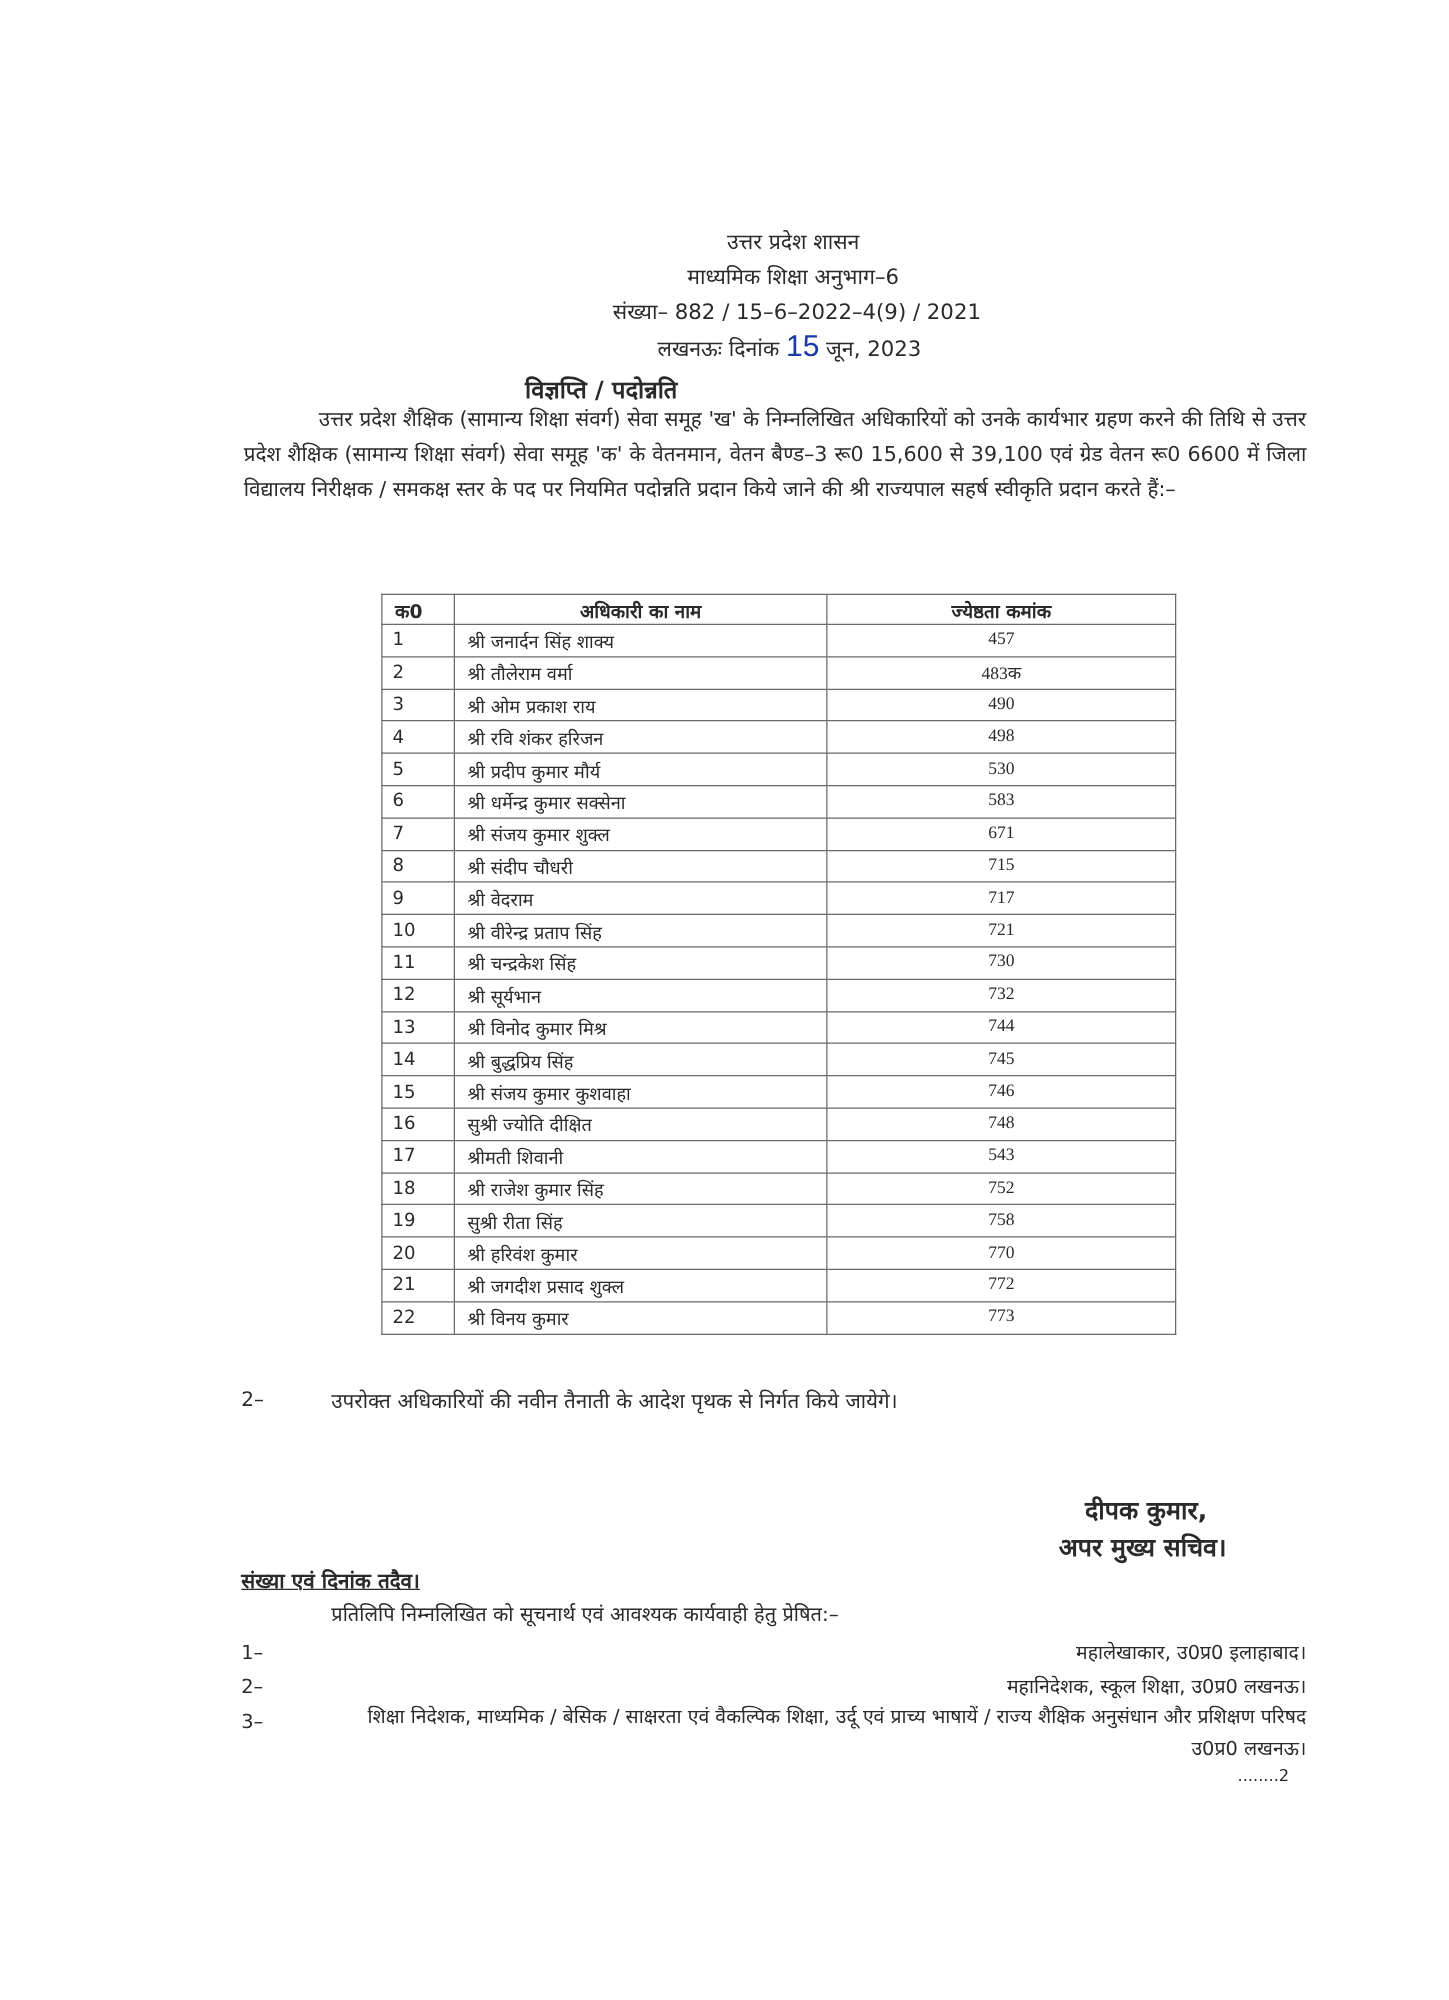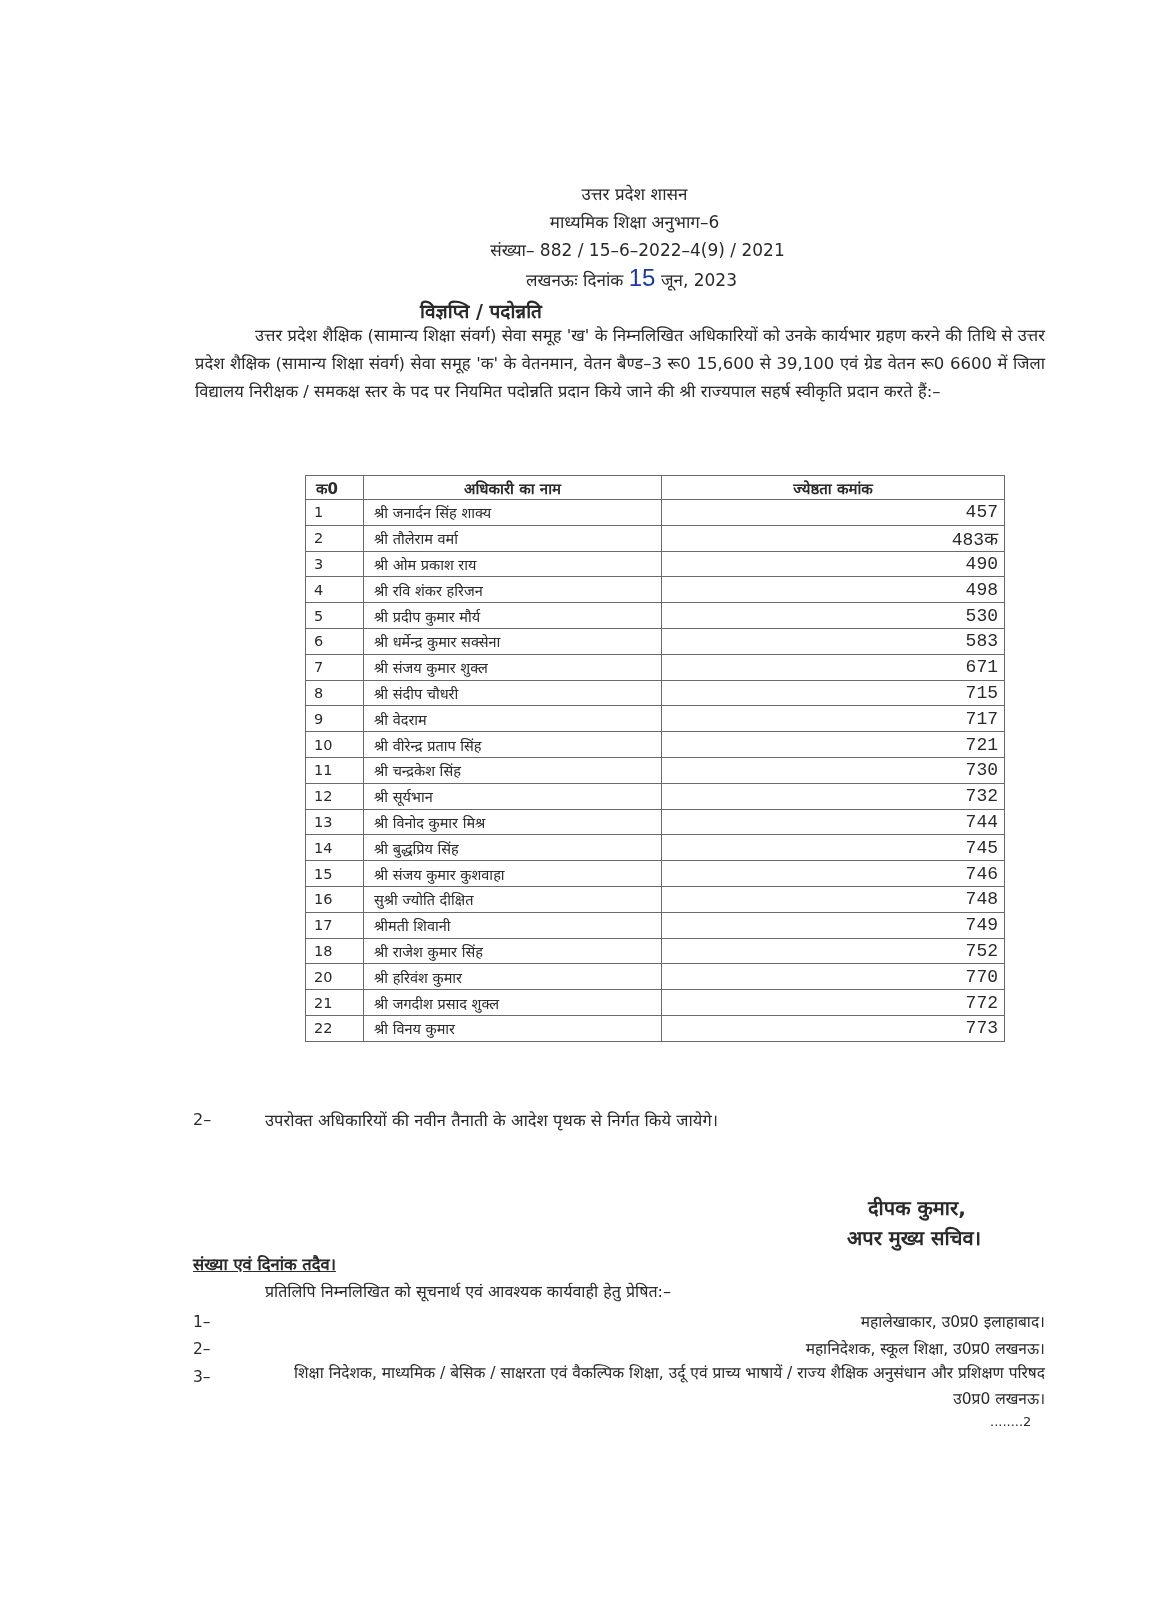--- a/index.html
+++ b/index.html
@@ -13,30 +13,30 @@
     .hdr .inner { display: inline-block; margin-top: 20px; }
     #h1 { top: 163px; left: 55px; }
     #h2 { top: 191px; left: 55px; }
     #h3 { top: 219px; left: 58px; }
     #h4 { top: 247px; left: 52px; }
     .blue-day { color: #1a3aa8; font-size: 24px; font-family: "Liberation Sans", sans-serif; }
     #subject { position: absolute; top: 298px; left: 0; width: 962px; text-align: center; font-weight: bold; font-size: 19px; box-sizing: border-box; }
     .para { position: absolute; left: 195px; width: 850px; font-size: 16.5px; line-height: 28px; text-align: justify; }
     #p1 { top: 322px; text-indent: 60px; }
     table.roster {
-      position: absolute; left: 305px; top: 475px; width: 700px;
+      position: absolute; left: 305px; top: 475px; width: 636px;
       border-collapse: collapse; font-size: 14.5px;
     }
     table.roster th, table.roster td {
       border: 1px solid #6a6a6a; height: 25.8px; padding: 0 6px; box-sizing: border-box;
     }
     table.roster th { font-weight: bold; font-size: 15px; height: 24px; }
     table.roster td.sn { width: 58px; text-align: left; padding-left: 8px; }
     table.roster td.nm { width: 298px; text-align: left; padding-left: 10px; }
-    table.roster td.rk { text-align: right; font-family: Liberation Mono, monospace; font-size: 18px; }
+    table.roster td.rk { text-align: center; font-family: Liberation Serif, serif; font-size: 14px; }
     table.roster th.sn { text-align: left; padding-left: 10px; }
     .num { position: absolute; left: 193px; font-size: 16px; }
     .numtxt { position: absolute; left: 265px; font-size: 16.5px; }
     #pt2-num { top: 1110px; }
     #pt2-txt { top: 1108px; }
     .sign { position: absolute; font-weight: bold; font-size: 20px; }
     #sig-name { top: 1194px; left: 868px; }
     #sig-desg { top: 1224px; left: 847px; }
     #sankhya { position: absolute; top: 1252px; left: 193px; font-weight: bold; font-size: 16.5px; text-decoration: underline; }
     #copy-intro { position: absolute; top: 1280px; left: 265px; font-size: 16px; }
@@ -157,26 +157,31 @@
           <td class="rk">746</td>
         </tr>
         <tr>
           <td class="sn">16</td>
           <td class="nm">सुश्री ज्योति दीक्षित</td>
           <td class="rk">748</td>
         </tr>
         <tr>
           <td class="sn">17</td>
           <td class="nm">श्रीमती शिवानी</td>
-          <td class="rk">749</td>
+          <td class="rk">543</td>
         </tr>
         <tr>
           <td class="sn">18</td>
           <td class="nm">श्री राजेश कुमार सिंह</td>
           <td class="rk">752</td>
+        </tr>
+        <tr>
+          <td class="sn">19</td>
+          <td class="nm">सुश्री रीता सिंह</td>
+          <td class="rk">758</td>
         </tr>
         <tr>
           <td class="sn">20</td>
           <td class="nm">श्री हरिवंश कुमार</td>
           <td class="rk">770</td>
         </tr>
         <tr>
           <td class="sn">21</td>
           <td class="nm">श्री जगदीश प्रसाद शुक्ल</td>
           <td class="rk">772</td>

